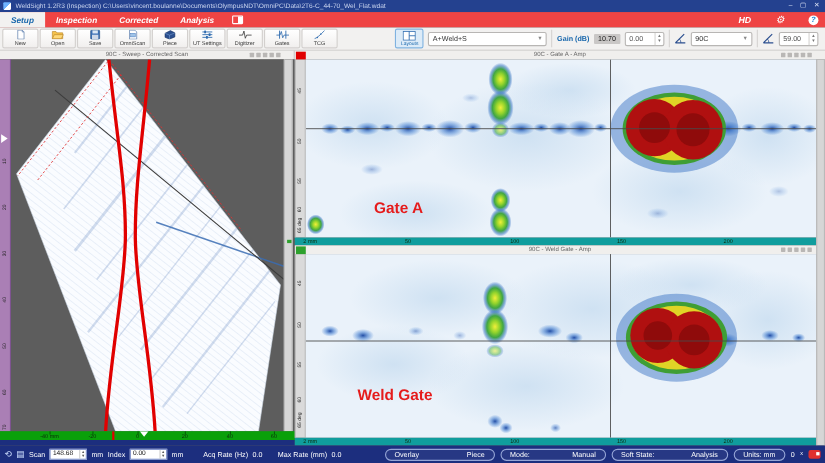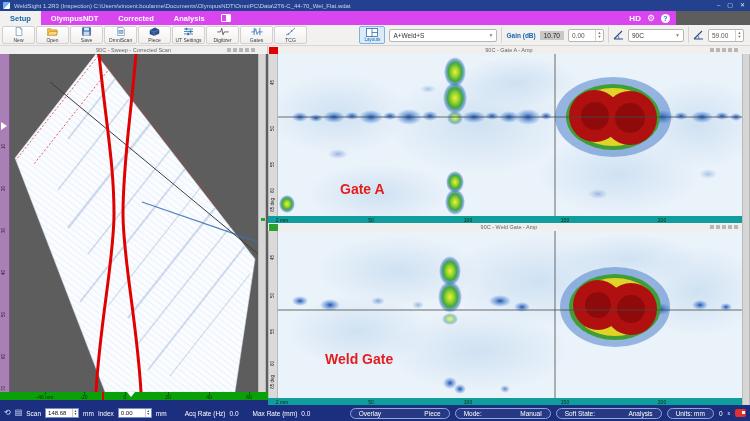--- a/index.html
+++ b/index.html
@@ -8,25 +8,25 @@
   .app { position:relative; width:750px; height:421px; background:#5d5d5d; overflow:hidden; }
 
   
   .titlebar { position:absolute; left:0; top:0; width:750px; height:11px; background:#24418f; display:flex; align-items:center; padding:0 3px; }
   .app-logo { width:7px; height:7px; background:linear-gradient(135deg,#6fb3ff 50%,#fff 50%); border-radius:1px; margin-right:4px; }
   .titlebar .title { color:#c9d4ef; font-size:6px; white-space:nowrap; overflow:hidden; flex:1; }
   .win-controls { display:flex; gap:7px; margin-right:2px; }
   .win-controls span { color:#dfe6f7; font-size:6px; line-height:11px; }
 
   
-  .menubar { position:absolute; left:0; top:11px; width:676px; height:14px; background:#d946ef; display:flex; align-items:stretch; }
+  .menubar { position:absolute; left:0; top:11px; width:750px; height:14px; background:#ef4444; display:flex; align-items:stretch;font-style:italic; }
   .mtab { color:#fff; font-size:7.5px; font-weight:bold; padding:0 10px; display:flex; align-items:center; }
   .mtab.active { background:#f2f1f0; color:#1565ab; }
   .panel-toggle { width:10px; height:8px; border:1px solid #fff; border-radius:1px; margin:3px 0 0 6px; background:linear-gradient(90deg,transparent 50%,#fff 50%); }
-  .menu-right { margin-left:auto; display:flex; align-items:center; gap:6px; padding-right:6px; }
+  .menu-right { margin-left:auto; display:flex; align-items:center; gap:22px; padding-right:6px; }
   .hd-label { color:#fff; font-size:8px; font-weight:bold; }
   .gear { color:#fff; font-size:9px; line-height:14px; }
   .help { width:9px; height:9px; border-radius:50%; background:#fff; color:#1e82d8; font-size:7px; font-weight:bold; text-align:center; line-height:9px; }
 
   
   .toolbar { position:absolute; left:0; top:25px; width:750px; height:21px; background:#f2f1f0; border-bottom:1px solid #d9d7d5; display:flex; align-items:stretch; padding:1px 2px; }
   .tbtn { width:33px; margin-right:1px; border:1px solid #d3d0ce; border-radius:2px; background:linear-gradient(#ffffff,#f1efee); display:flex; flex-direction:column; align-items:center; justify-content:center; gap:1px; }
   .tbtn .lbl { font-size:5px; color:#3a3a3a; white-space:nowrap; }
   .tbtn svg { display:block; }
   .tb-right { margin-left:auto; display:flex; align-items:center; gap:4px; padding-right:4px; }
@@ -87,21 +87,21 @@
     <span class="title">WeldSight 1.2R3 (Inspection)  C:\Users\vincent.boulanne\Documents\OlympusNDT\OmniPC\Data\2T6-C_44-70_Wel_Flat.wdat</span>
     <div class="win-controls">
       <span>–</span>
       <span>▢</span>
       <span>✕</span>
     </div>
   </div>
 
   <div class="menubar">
     <div class="mtab active">Setup</div>
-    <div class="mtab">OlympusNDT</div>
+    <div class="mtab">Inspection</div>
     <div class="mtab">Corrected</div>
     <div class="mtab">Analysis</div>
     <div class="panel-toggle"></div>
     <div class="menu-right">
       <span class="hd-label">HD</span>
       <span class="gear">⚙</span>
       <span class="help">?</span>
     </div>
   </div>
 

